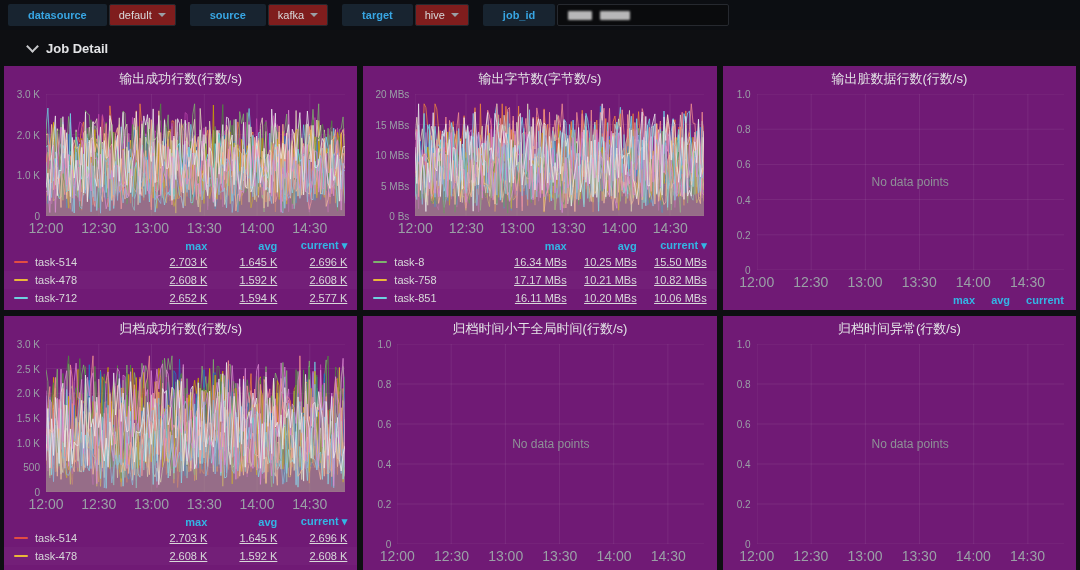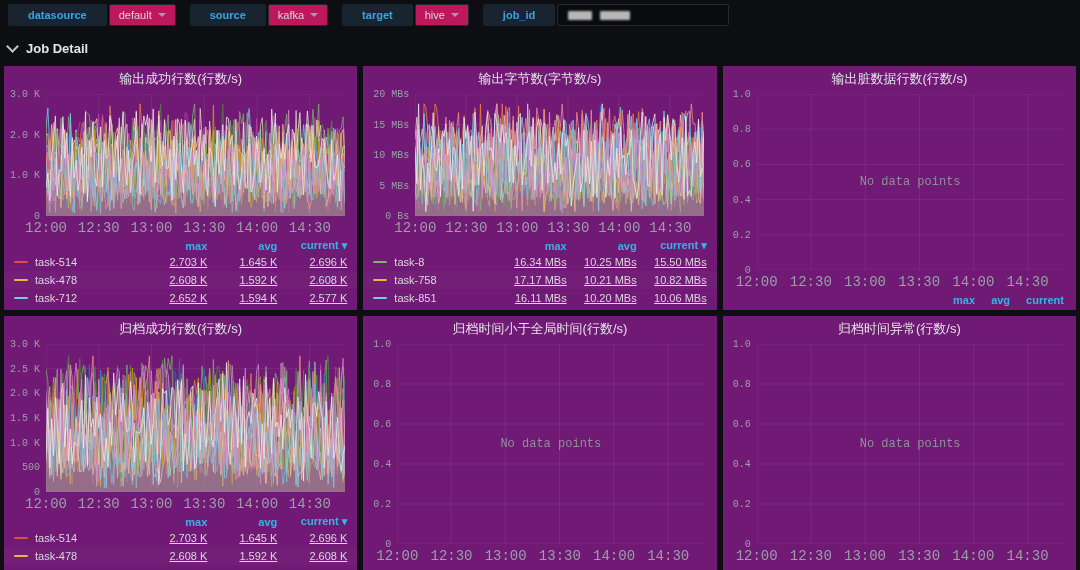--- a/index.html
+++ b/index.html
@@ -3,36 +3,36 @@
 <meta charset="utf-8">
 <style>
   html,body{margin:0;padding:0;width:1080px;height:570px;overflow:hidden;
     background:#0e0f12;color:#d8d9da;font-family:"Liberation Sans",sans-serif;}
   
   .topbar{height:30px;display:flex;align-items:center;gap:14px;padding:0 8px;background:#0c0e12;}
   .vargroup{display:flex;align-items:center;height:22px;}
   .v-label{display:flex;align-items:center;height:22px;padding:0 20px;background:#182430;
     color:#38a6e3;font-size:11px;font-weight:700;border-radius:2px;}
   .v-value{display:flex;align-items:center;gap:6px;height:20px;padding:0 9px;margin-left:2px;
-    background:#be185d;border:1px solid #26292f;border-radius:2px;color:#d8d9da;font-size:11px;cursor:pointer;}
+    background:#7f1d1d;border:1px solid #26292f;border-radius:2px;color:#d8d9da;font-size:11px;cursor:pointer;}
   .caret{width:0;height:0;border:4px solid transparent;border-top-color:#9aa0a6;margin-top:4px;}
   .v-input{width:150px;height:20px;margin-left:2px;background:#0a0b0d;border:1px solid #26292f;
     border-radius:2px;display:flex;align-items:center;gap:8px;padding:0 10px;}
   .redact{height:9px;background:#d6d6d6;border-radius:1px;filter:blur(1.3px);opacity:.85;}
   
-  .section{display:flex;align-items:center;gap:9px;height:36px;padding:0 8px;cursor:pointer;}
+  .section{display:flex;align-items:center;gap:9px;height:36px;padding:0 28px;cursor:pointer;}
   .chev{width:7px;height:7px;border-right:2px solid #c7c8ca;border-bottom:2px solid #c7c8ca;
     transform:rotate(45deg);margin-top:-4px;}
   .section-title{font-size:13px;font-weight:700;color:#e3e4e6;}
   
   .grid{display:grid;grid-template-columns:1fr 1fr 1fr;grid-template-rows:244px 340px;gap:6px;padding:0 4px;}
   .panel{background:#701a75;overflow:hidden;position:relative;}
   .p-title{height:26px;line-height:26px;text-align:center;font-size:13px;font-weight:500;
     color:#e3e4e6;cursor:pointer;white-space:nowrap;}
-  .chartwrap{position:relative;margin:2px 4px 0 4px;font-family:Liberation Mono, monospace;}
+  .chartwrap{position:relative;margin:2px 4px 0 4px;}
   .yt{position:absolute;left:0;text-align:right;font-size:10px;color:#9aa0a6;transform:translateY(-50%);}
   .xt{position:absolute;font-size:14px;color:#9aa0a6;transform:translateX(-50%);white-space:nowrap;}
   .nodata{position:absolute;font-size:12px;color:#8e9197;transform:translate(-50%,-50%);}
   
   .lg-head{display:flex;align-items:center;font-size:11px;font-weight:700;color:#33b5e5;
     padding:3px 10px 1px 10px;margin-top:2px;}
   .lg-name{flex:1;}
   .lg-col{width:70px;text-align:right;cursor:pointer;}
   .lg-body .lg-row{display:flex;align-items:center;font-size:11px;color:#d8d9da;padding:3px 10px;}
   .lg-body .lg-row:nth-child(even){background:rgba(255,255,255,.025);}

